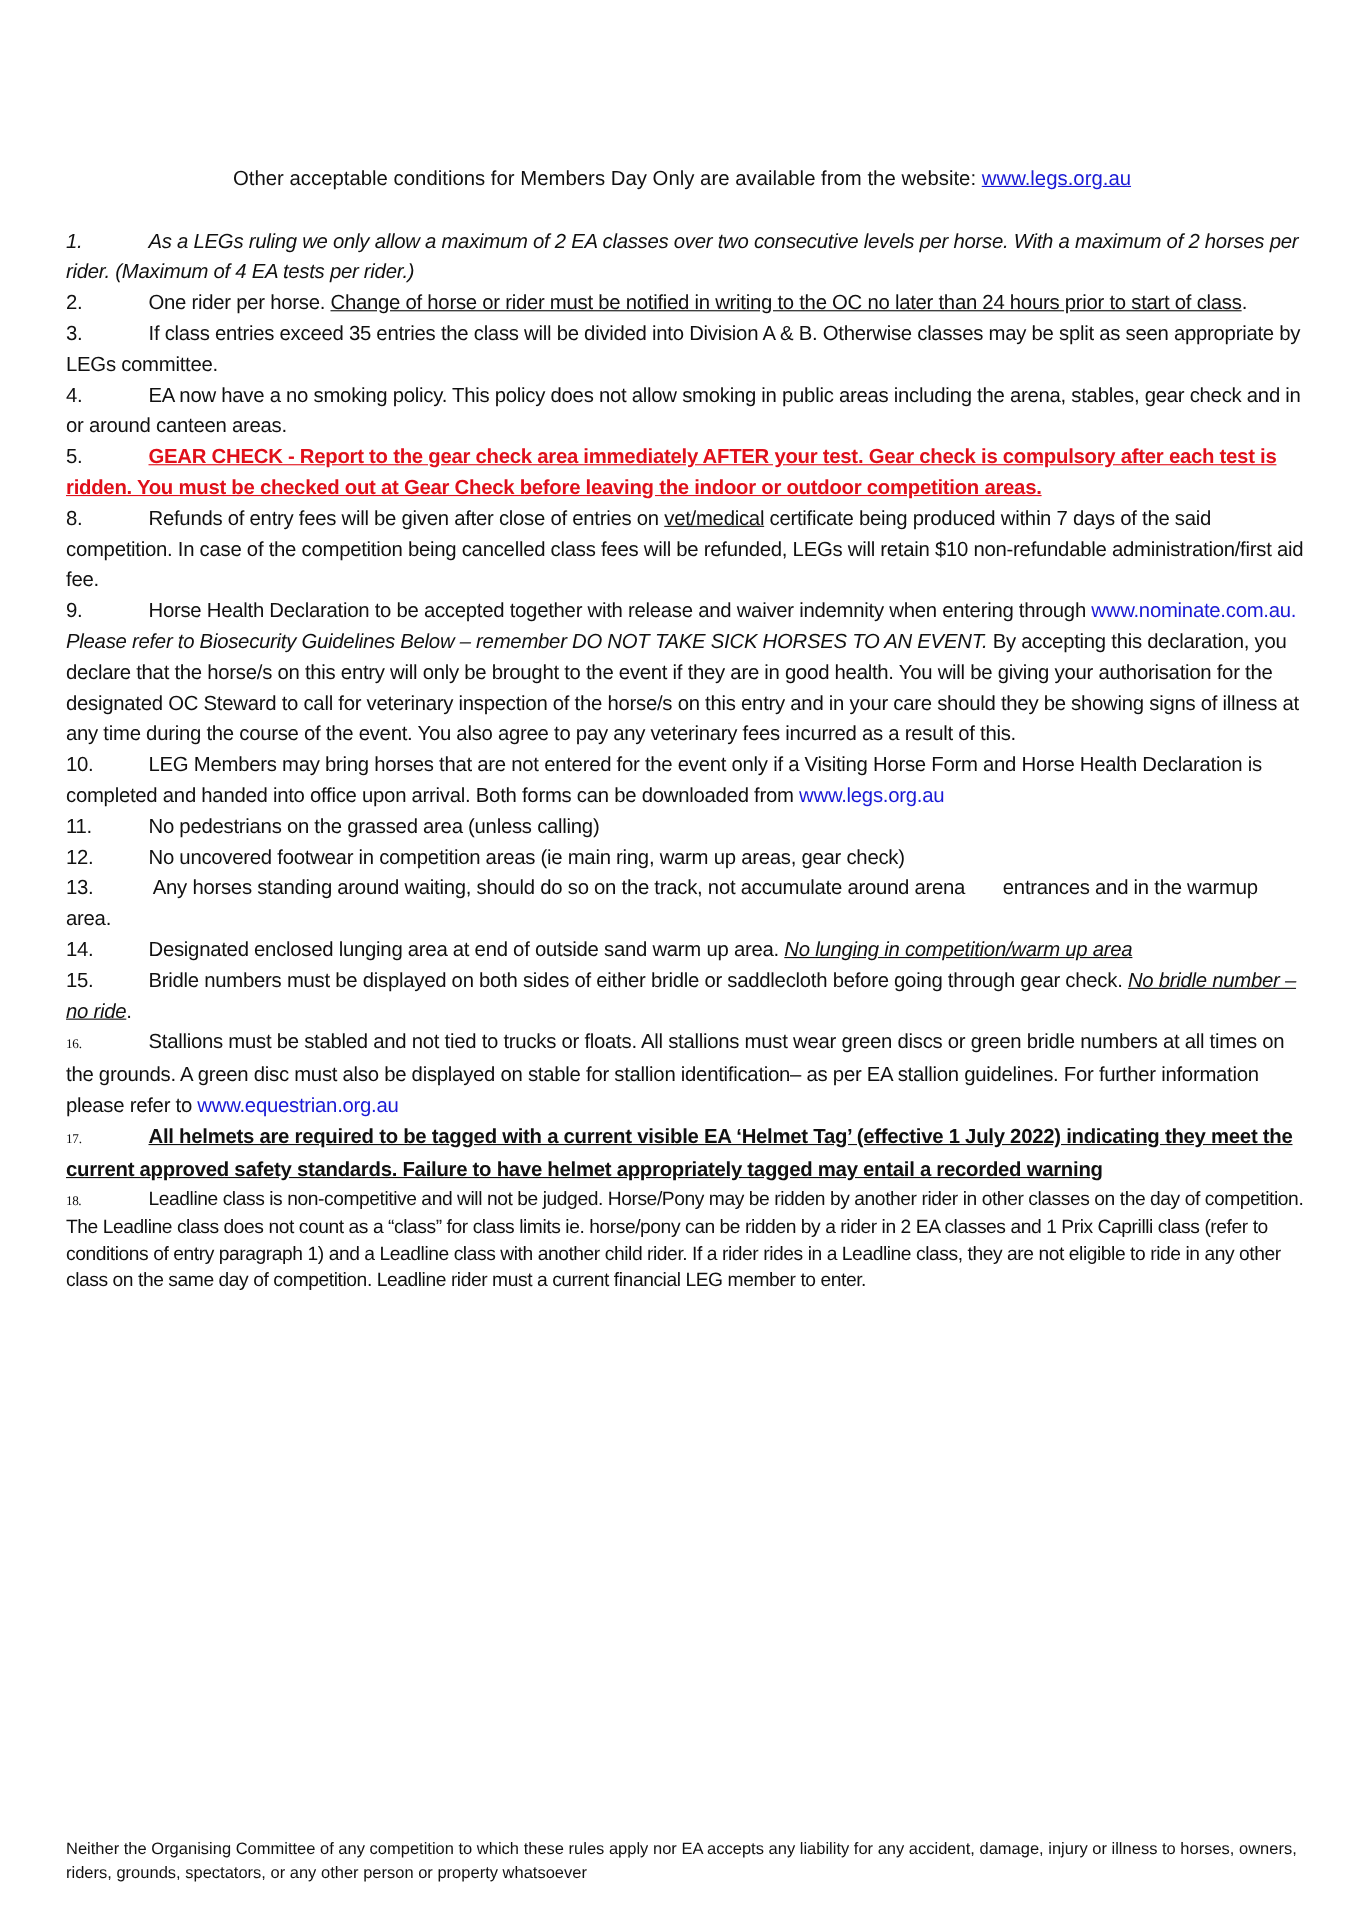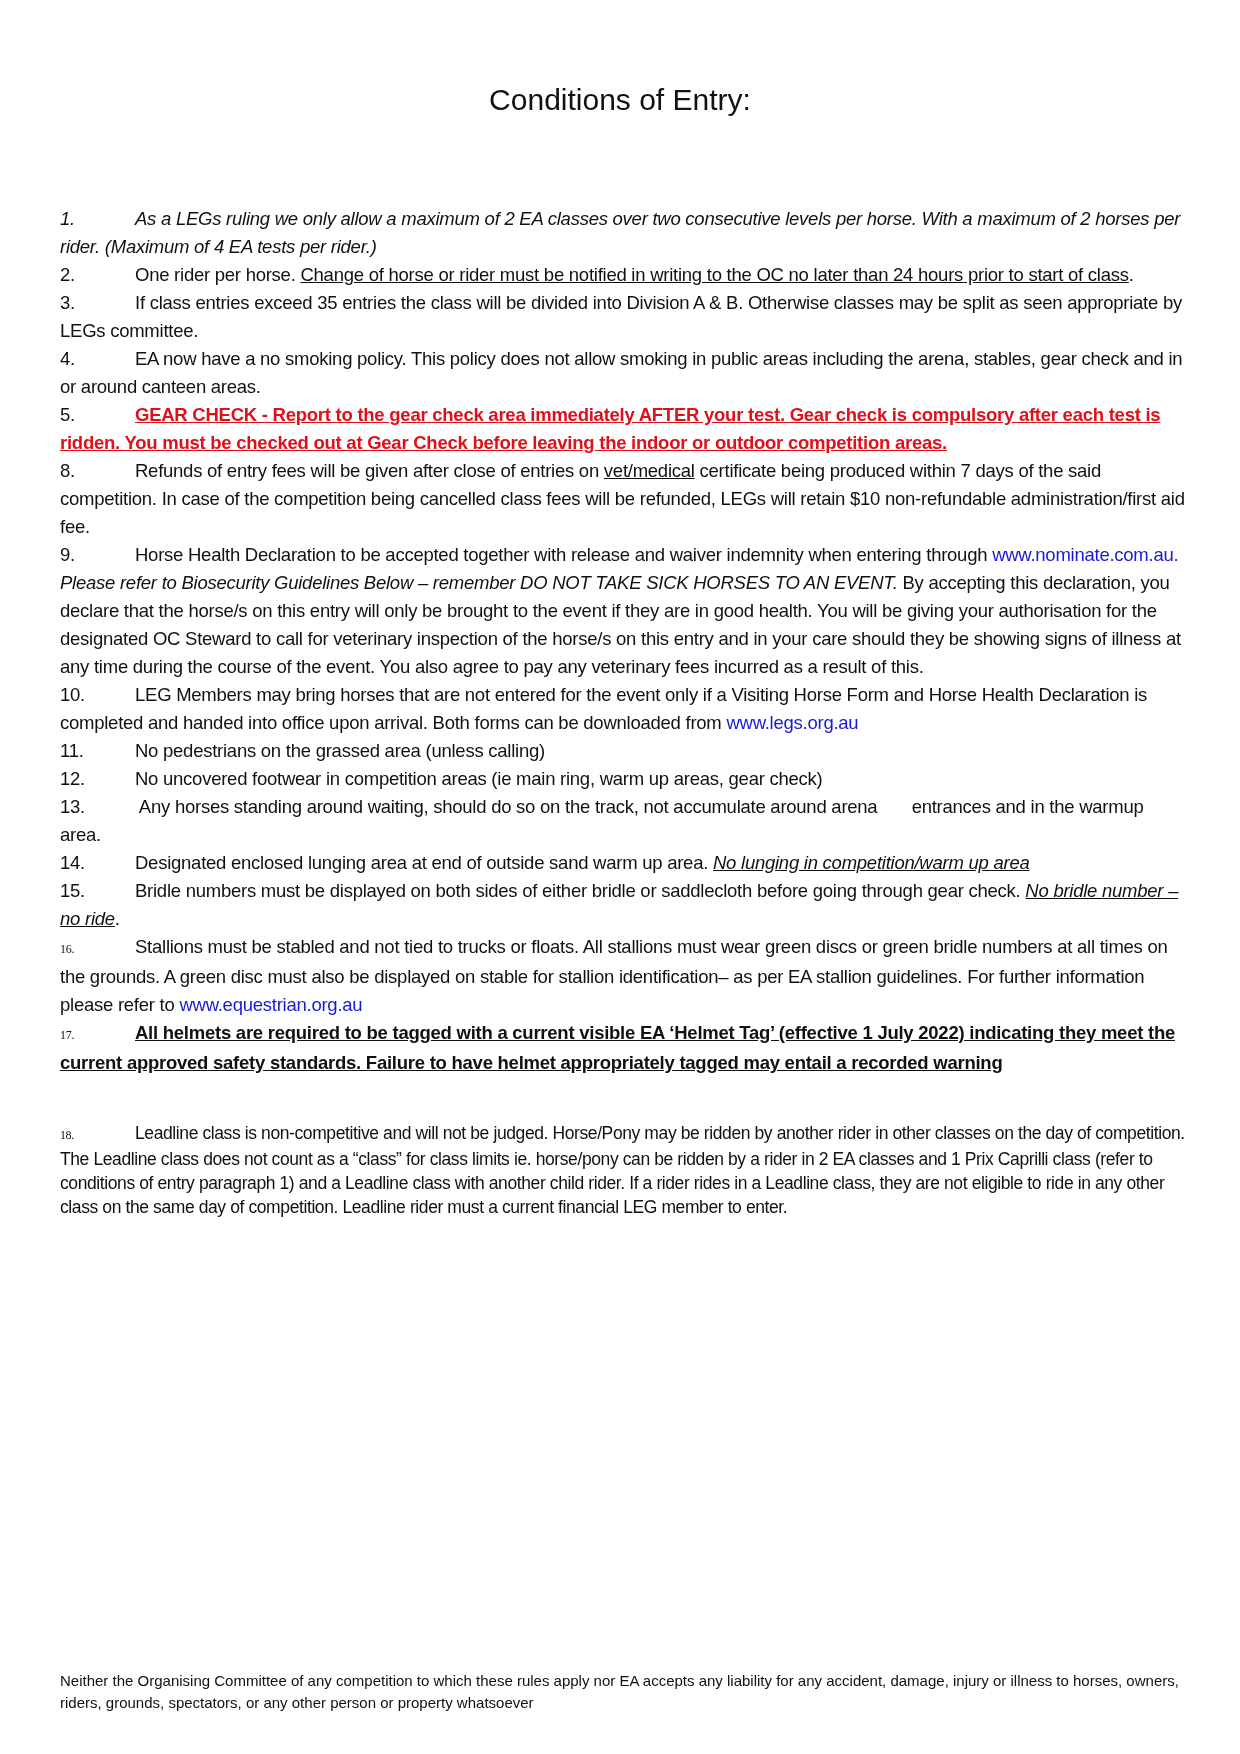--- a/index.html
+++ b/index.html
@@ -15,33 +15,35 @@
   a.link { color: #1a1ad6; text-decoration: underline; }
   .blue { color: #1a1ad6; }
   .list { position: absolute; left: 60px; top: 205px; width: 1125px;
           font-size: 18.5px; line-height: 28px; letter-spacing: -0.25px; }
   .item { margin: 0; padding: 0; }
   .num { display: inline-block; width: 75px; }
   .ul { text-decoration: underline; }
   .it { font-style: italic; }
   .red { color: #e0101a; font-weight: bold; text-decoration: underline; }
   .bold-ul { font-weight: bold; text-decoration: underline; }
-  .arial { font-family: "Liberation Sans", sans-serif; font-size: 17.5px; line-height: 24px; letter-spacing: -0.4px; margin-top: 44px; }
+  .arial { font-family: "Liberation Sans", sans-serif; font-size: 17.5px; line-height: 24px; letter-spacing: -0.4px; }
   .serif-num { font-family: "Liberation Serif", serif; font-size: 12px; }
   .footer { position: absolute; top: 1670px; left: 60px; width: 1120px; text-align: left;
             font-size: 15px; line-height: 22px; color: #111; }
 </style>
 </head>
 <body>
 
 <div class="page">
 
-  <div class="title">Conditions of Entry:</div>
 
 
+  <div class="subtitle sub2">
+    <span>Other acceptable conditions for Members Day Only are available from the website: </span><a class="link">www.legs.org.au</a>
+  </div>
 
   <div class="list">
 
     <p class="item it">
       <span class="num">1.</span><span>As a LEGs ruling we only allow a maximum of 2 EA classes over two consecutive levels per horse. With a maximum of 2 horses per rider. (Maximum of 4 EA tests per rider.)</span>
     </p>
 
     <p class="item">
       <span class="num">2.</span><span>One rider per horse. </span><span class="ul">Change of horse or rider must be notified in writing to the OC no later than 24 hours prior to start of class</span><span>.</span>
     </p>

